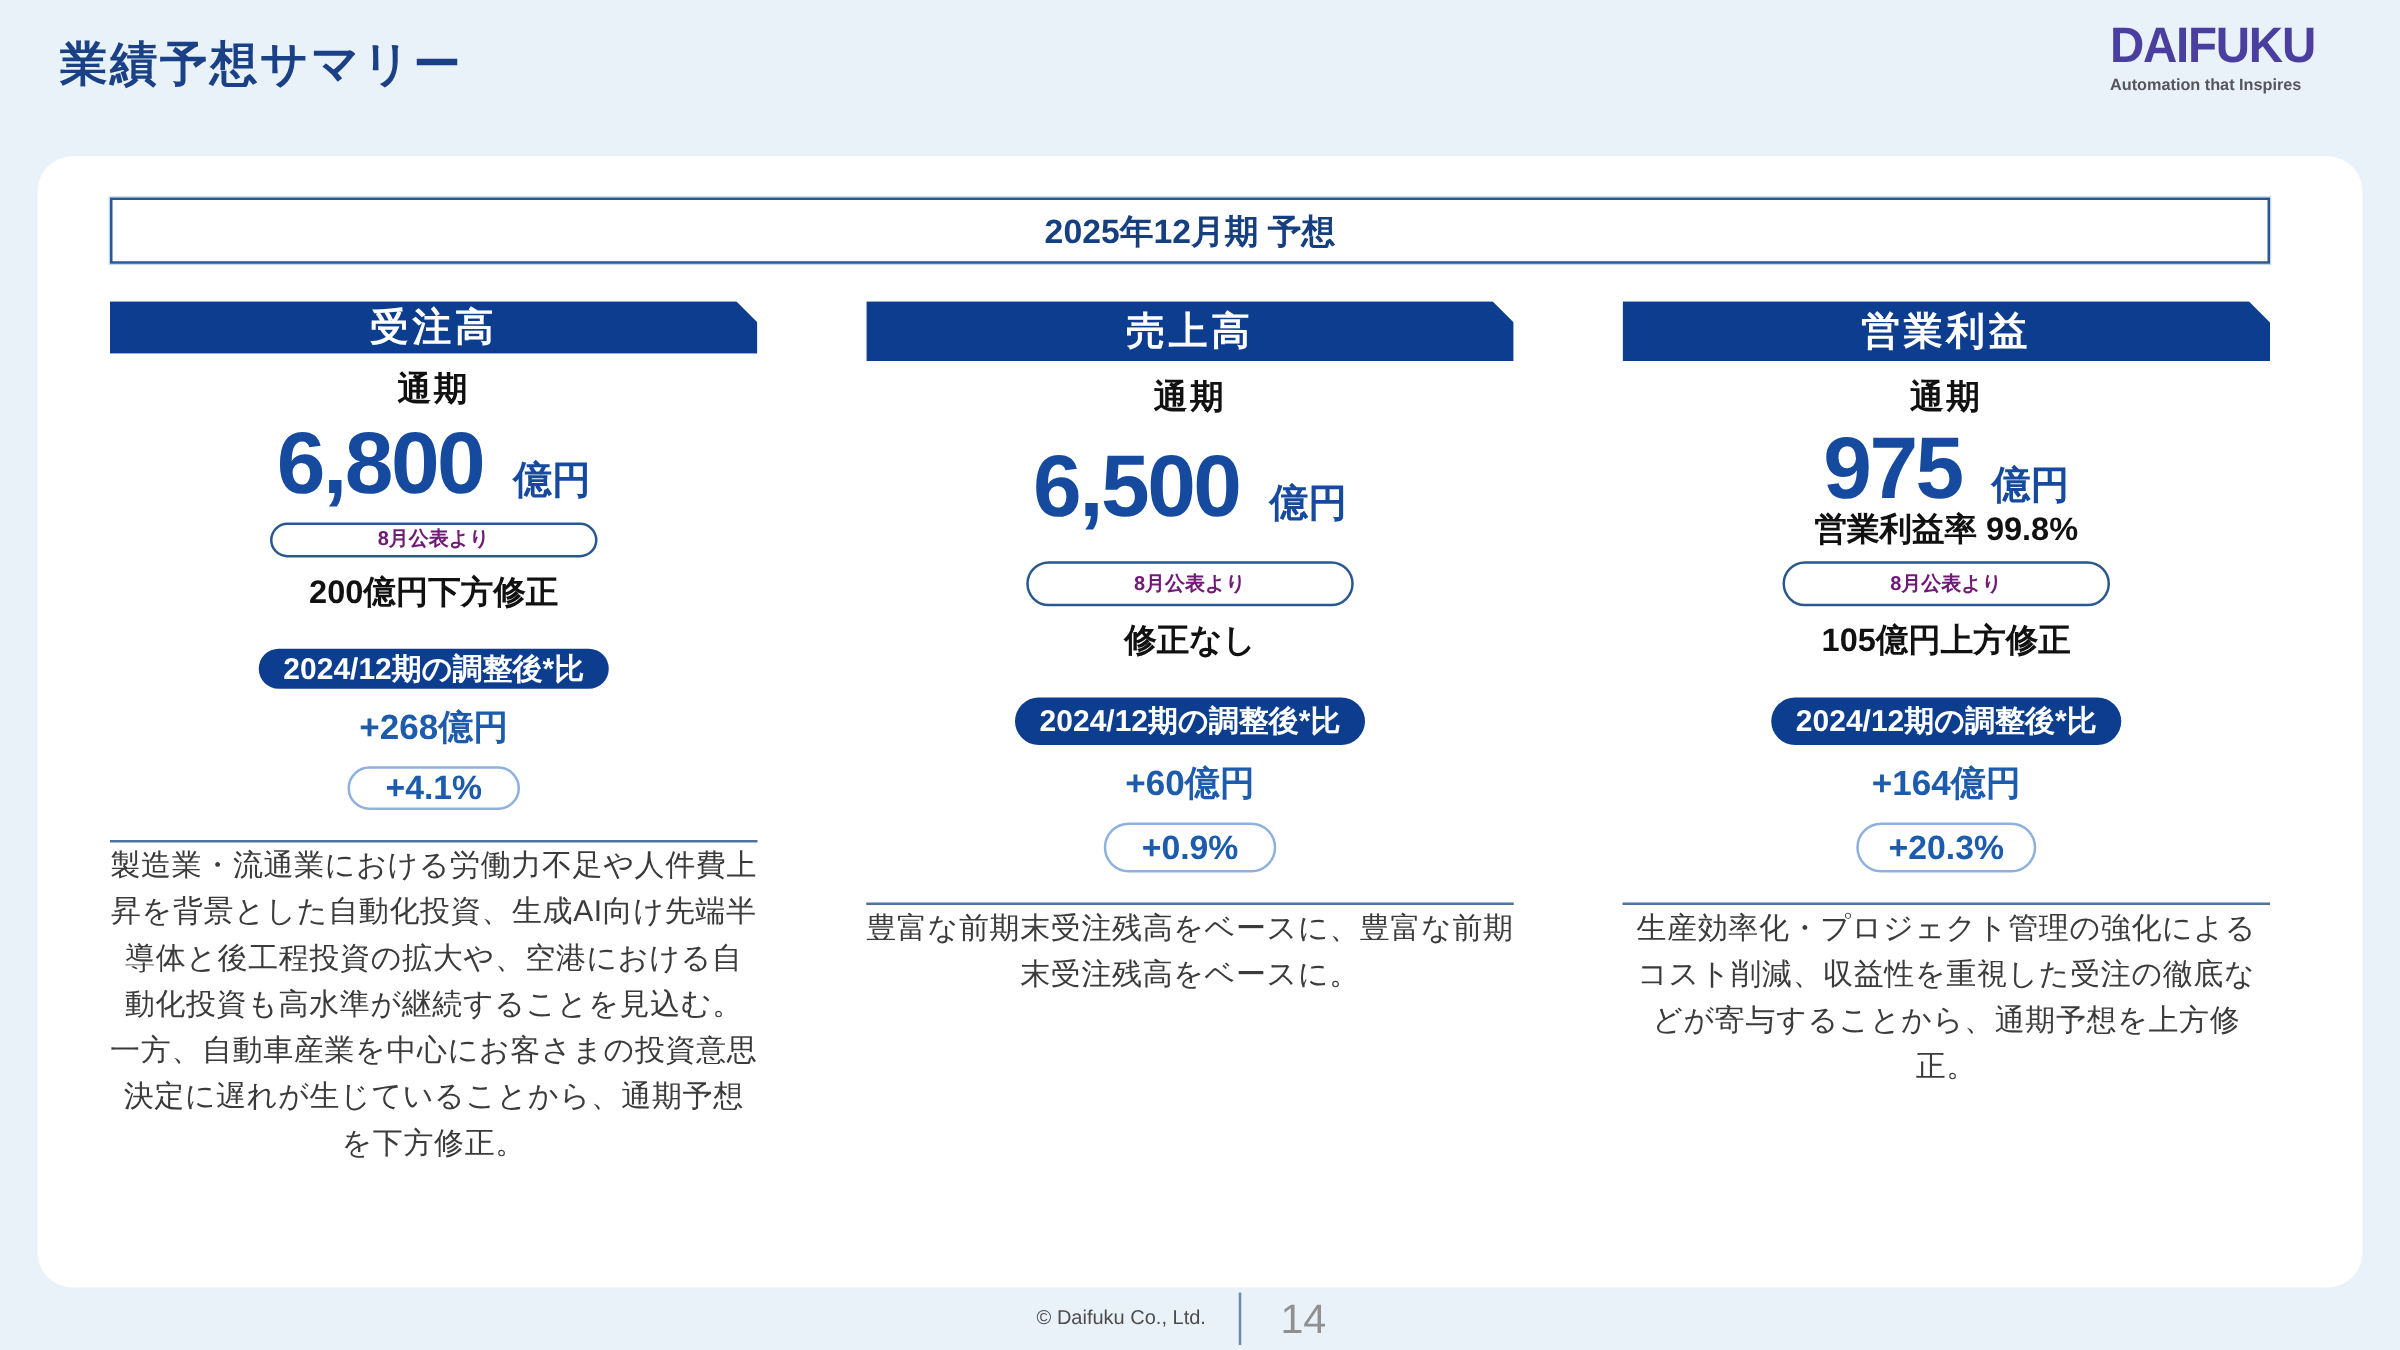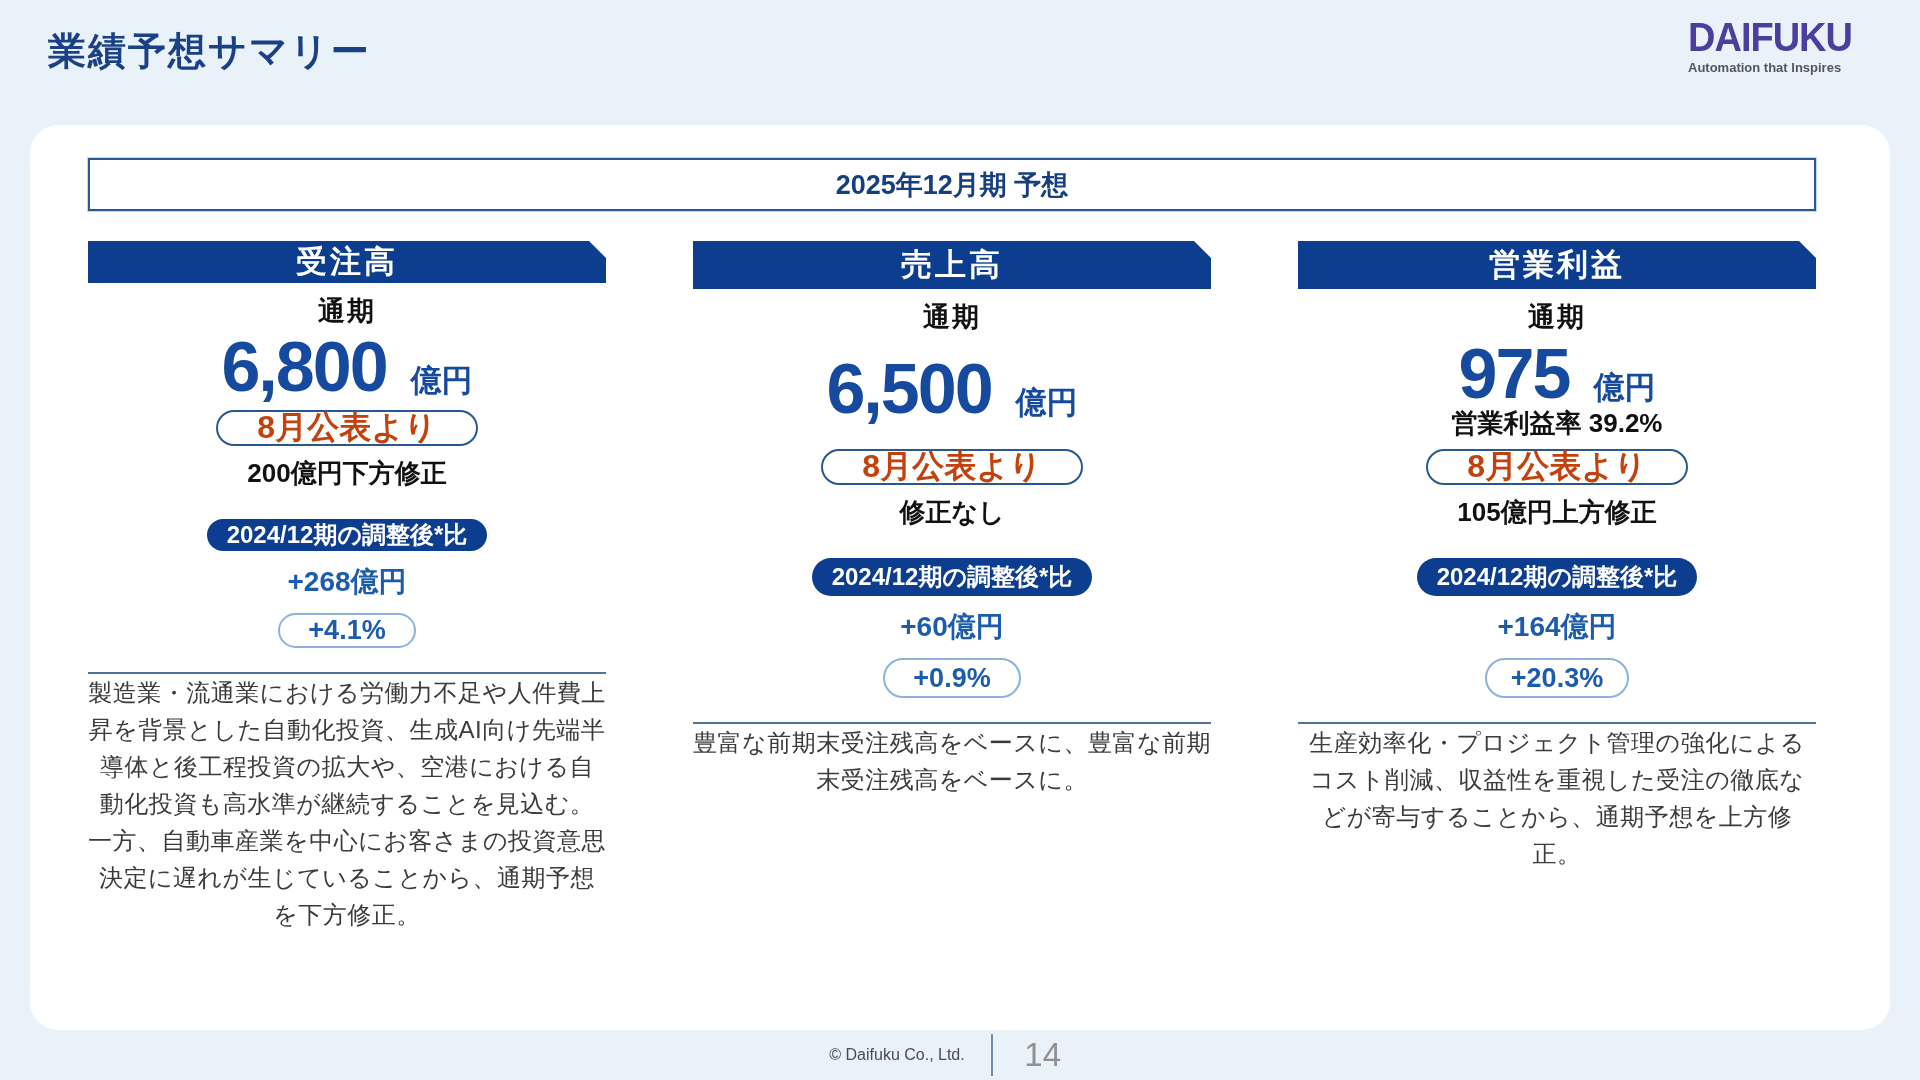--- a/index.html
+++ b/index.html
@@ -51,21 +51,21 @@
   }
   .big-value{ display:flex; align-items:baseline; color:#154a9e;gap:22px; }
   .big-value .num{ font-size:70px; font-weight:bold; letter-spacing:-2px; line-height:1; }
   .big-value .unit{ font-size:31px; font-weight:bold; margin-left:2px; }
   .sub-value{ font-size:26px; font-weight:bold; color:#111; line-height:1.15; }
   .sub-value:empty{ display:none; }
   .pill-outline{
     margin-top:6px; min-width:262px; height:36px; padding:0 26px;
     border:2px solid #29588f; border-radius:999px;
     display:flex; align-items:center; justify-content:center;
-    font-size:32px; font-weight:bold; color:#c2410c; background:#fff;text-align:center;
+    font-size:16px; font-weight:bold; color:#701a75; background:#fff;text-align:center;
   }
   .revision{ margin-top:10px; font-size:26px; font-weight:bold; color:#111; }
   .badge-solid{
     margin-top:28px; height:38px; padding:0 20px;
     background:#0d3d8f; border-radius:999px;
     display:flex; align-items:center; justify-content:center;
     font-size:24px; font-weight:bold; color:#ffffff;
   }
   .delta-amount{ margin-top:12px; font-size:28px; font-weight:bold; color:#1d5cad; }
   .pill-pct{
@@ -161,21 +161,21 @@
     </div>
 
     <div class="col">
       <div class="col-banner">営業利益</div>
       <div class="period">通期</div>
       <div class="value-area">
         <div class="big-value">
           <span class="num">975</span>
             <span class="unit">億円</span>
         </div>
-        <div class="sub-value">営業利益率 39.2%</div>
+        <div class="sub-value">営業利益率 99.8%</div>
       </div>
       <div class="pill-outline">
         <span>8月公表より</span>
       </div>
       <div class="revision">105億円上方修正</div>
       <div class="badge-solid">
         <span>2024/12期の調整後*比</span>
       </div>
       <div class="delta-amount">+164億円</div>
       <div class="pill-pct">

